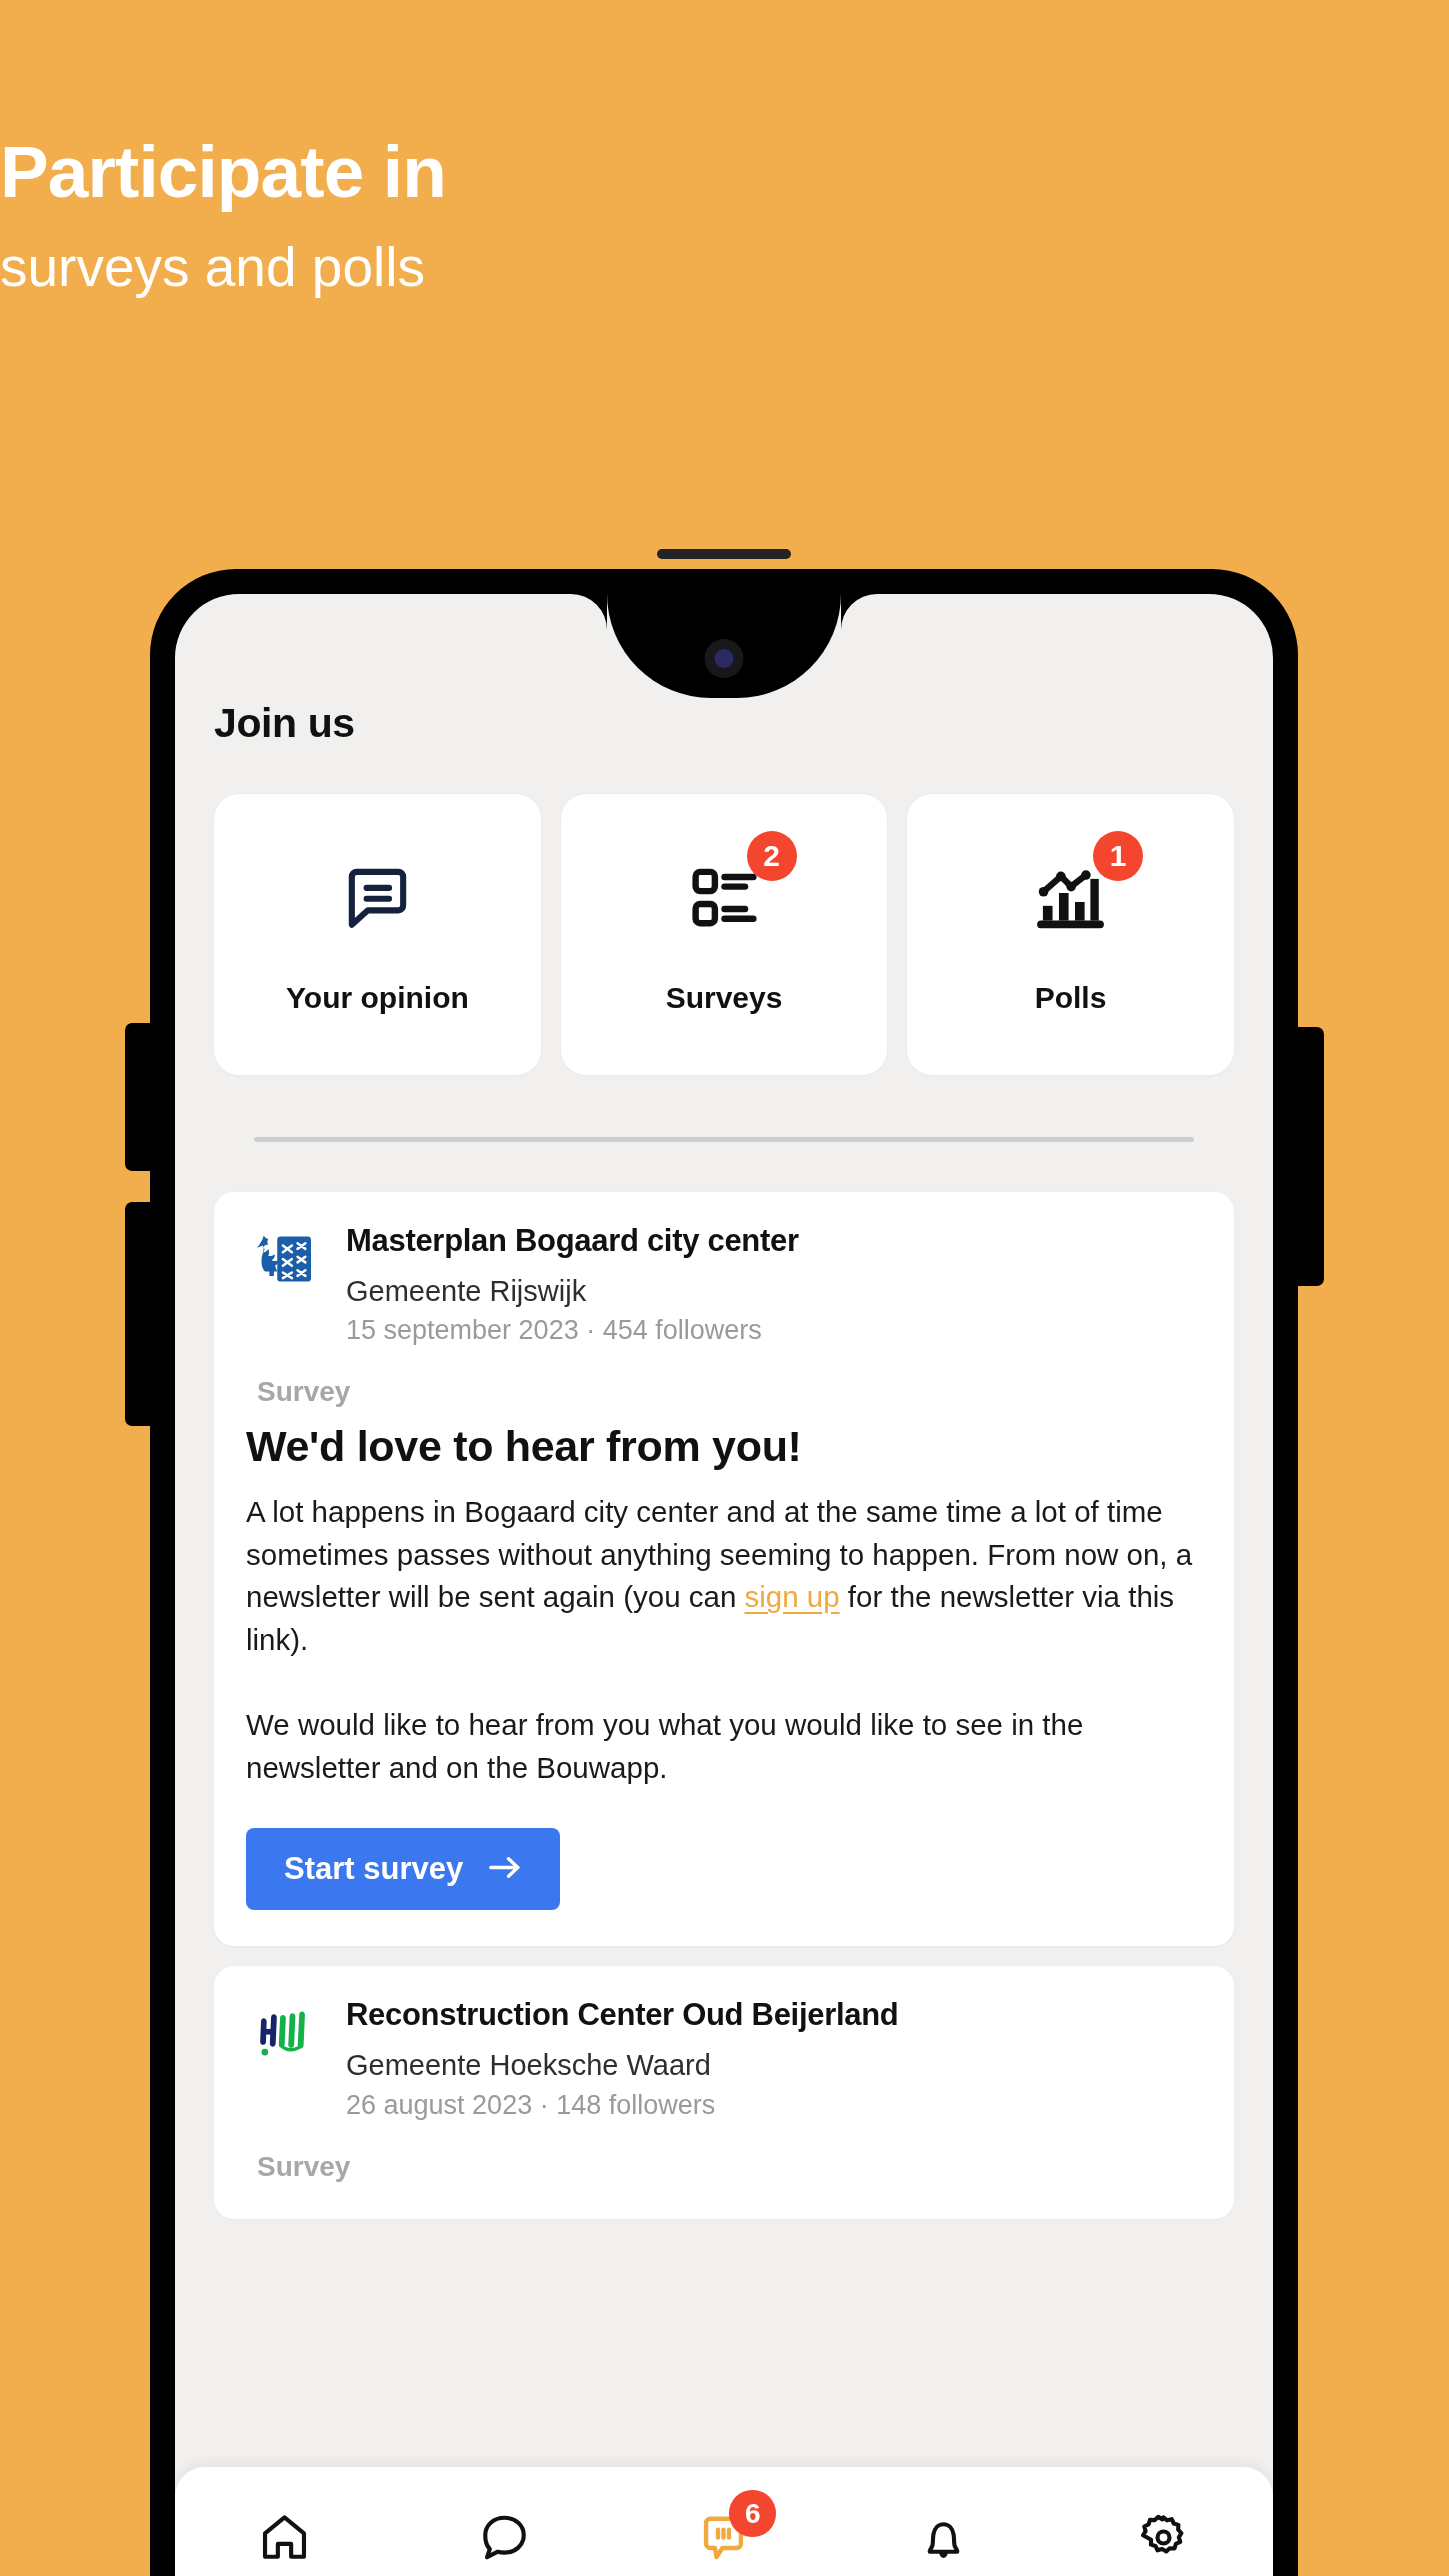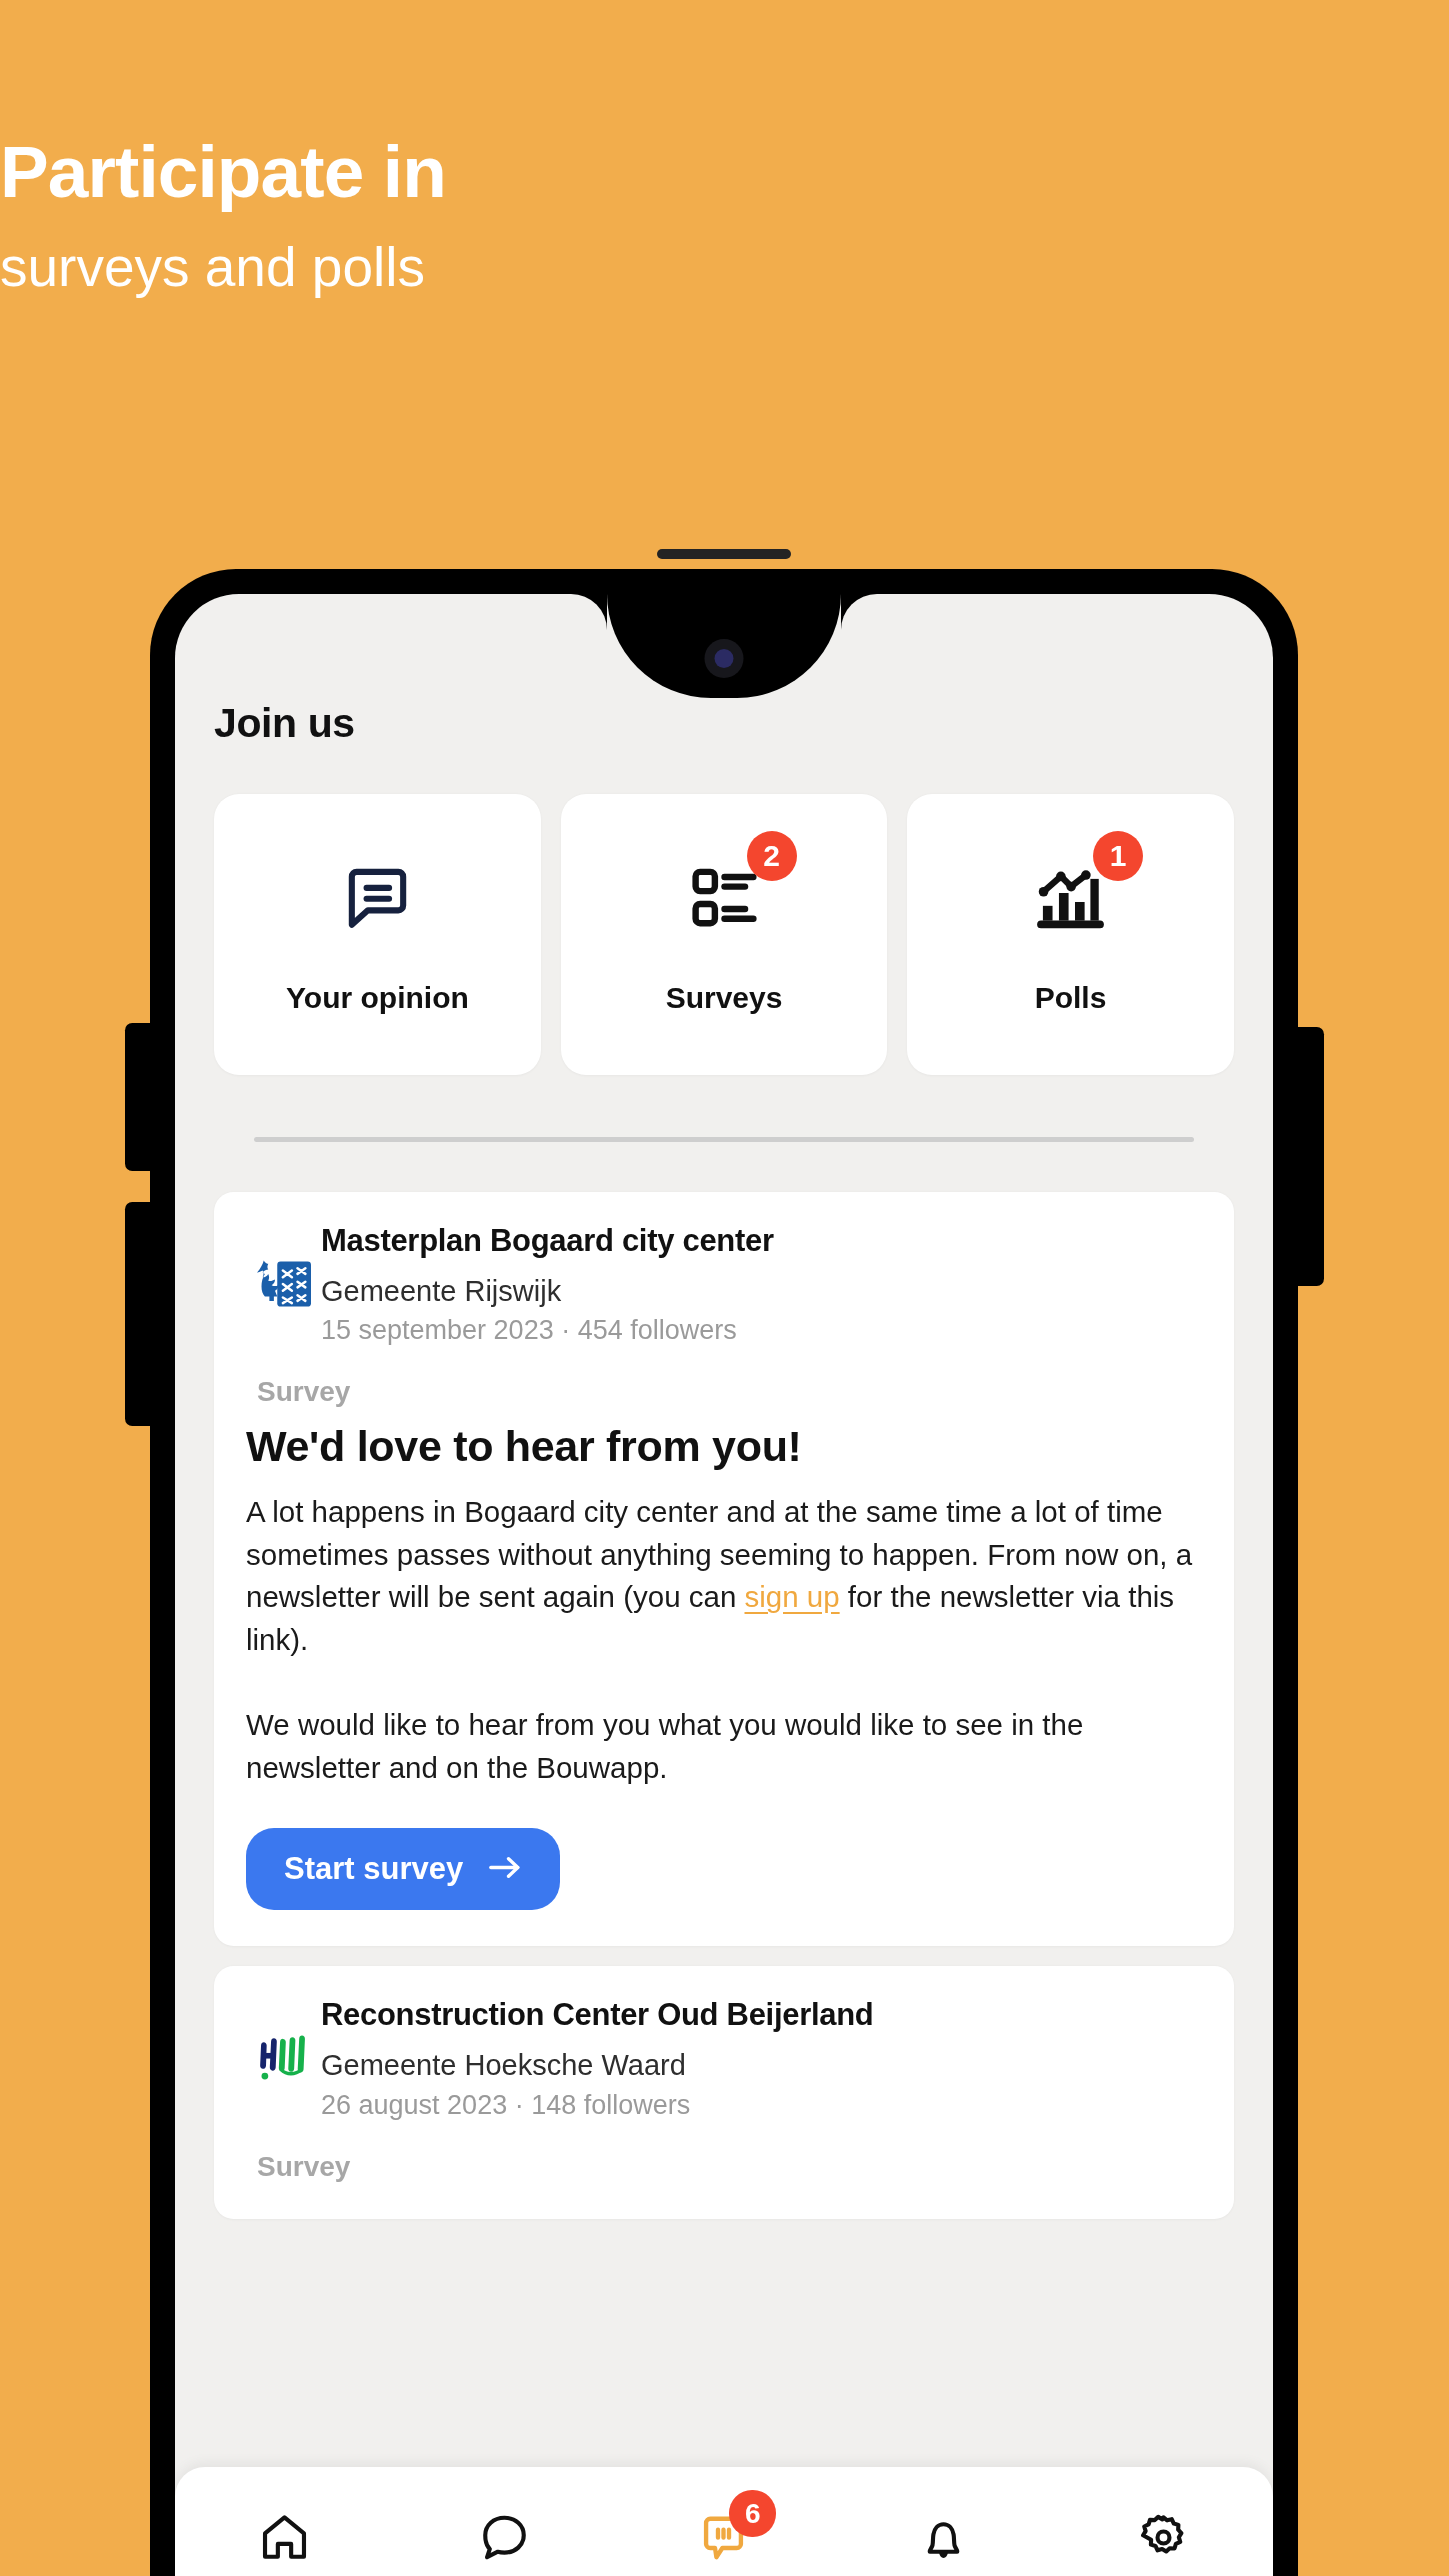--- a/index.html
+++ b/index.html
@@ -207,21 +207,22 @@
   .post {
     background: #FFFFFF;
     border-radius: 19.7px;
     padding: 30px 32px 36px 32px;
     margin-bottom: 19.7px;
     box-shadow: 0 0.9px 2.7px rgba(0,0,0,0.04);
   }
 
   .post-head {
     display: flex;
-    align-items: center;
+    gap: 25px;
+    align-items: flex-start;
   }
   .avatar {
     width: 75px;
     height: 75px;
     flex: 0 0 75px;
     display: flex;
     align-items: center;
     justify-content: center;
   }
   .post-head-text { flex: 1; min-width: 0; }
@@ -271,21 +272,21 @@
   }
 
   .cta {
     margin-top: 39px;
     display: inline-flex;
     align-items: center;
     gap: 25px;
     background: #3B78EF;
     color: #FFFFFF;
     border: none;
-    border-radius: 28px;
+    border-radius: 8px;
     padding: 23px 38px;
     font-family: inherit;
     font-size: 31px;
     font-weight: bold;
     cursor: pointer;
   }
 
   
   .bottom-nav {
     position: absolute;

